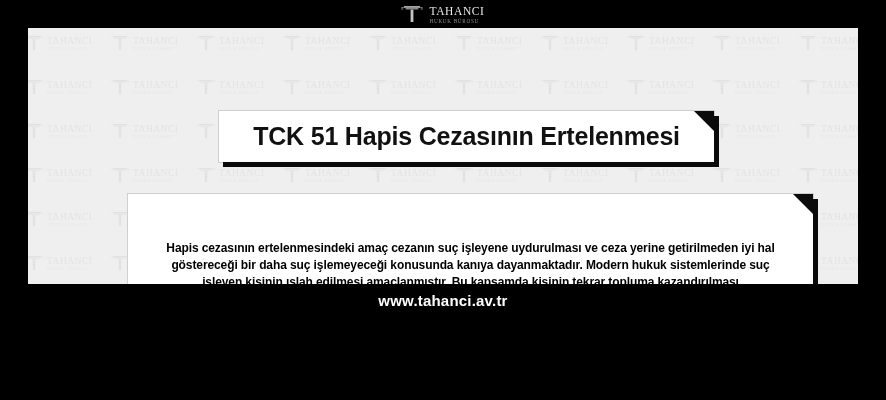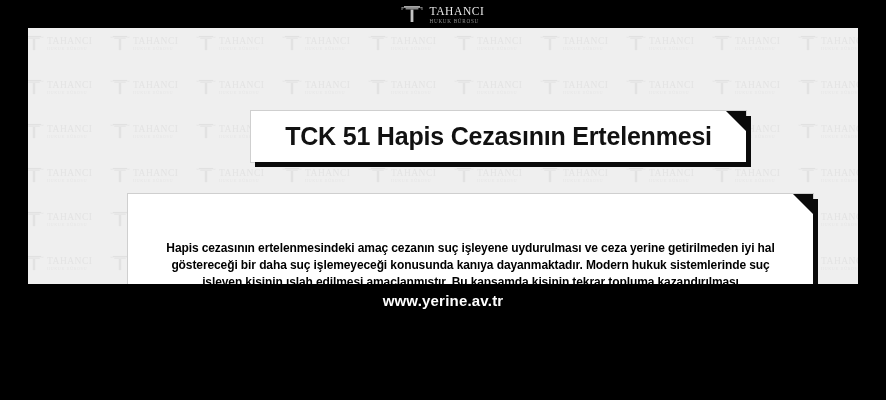--- a/index.html
+++ b/index.html
@@ -139,21 +139,20 @@
 
   
   #title-sheet {
     left: 190px;
     top: 82px;
     width: 497px;
     height: 53px;
     display: flex;
     align-items: center;
     justify-content: center;
-    margin-left: 32px;
   }
   #title-sheet .title-text {
     font-size: 25px;
     font-weight: bold;
     color: #111111;
     letter-spacing: -0.2px;
     white-space: nowrap;
   }
 
   
@@ -1267,16 +1266,16 @@
       <span class="fold"></span>
     </div>
 
     <div class="sheet" id="body-sheet">
       <p class="body-text">Hapis cezasının ertelenmesindeki amaç cezanın suç işleyene uydurulması ve ceza yerine getirilmeden iyi hal göstereceği bir daha suç işlemeyeceği konusunda kanıya dayanmaktadır. Modern hukuk sistemlerinde suç işleyen kişinin ıslah edilmesi amaçlanmıştır. Bu kapsamda kişinin tekrar topluma kazandırılması hedeflenmektedir.</p>
       <span class="fold"></span>
     </div>
   </div>
 
   <div class="footer">
-    <span class="footer-url">www.yerine.av.tr</span>
+    <span class="footer-url">www.tahanci.av.tr</span>
   </div>
 
 </div>
 
 </body></html>

